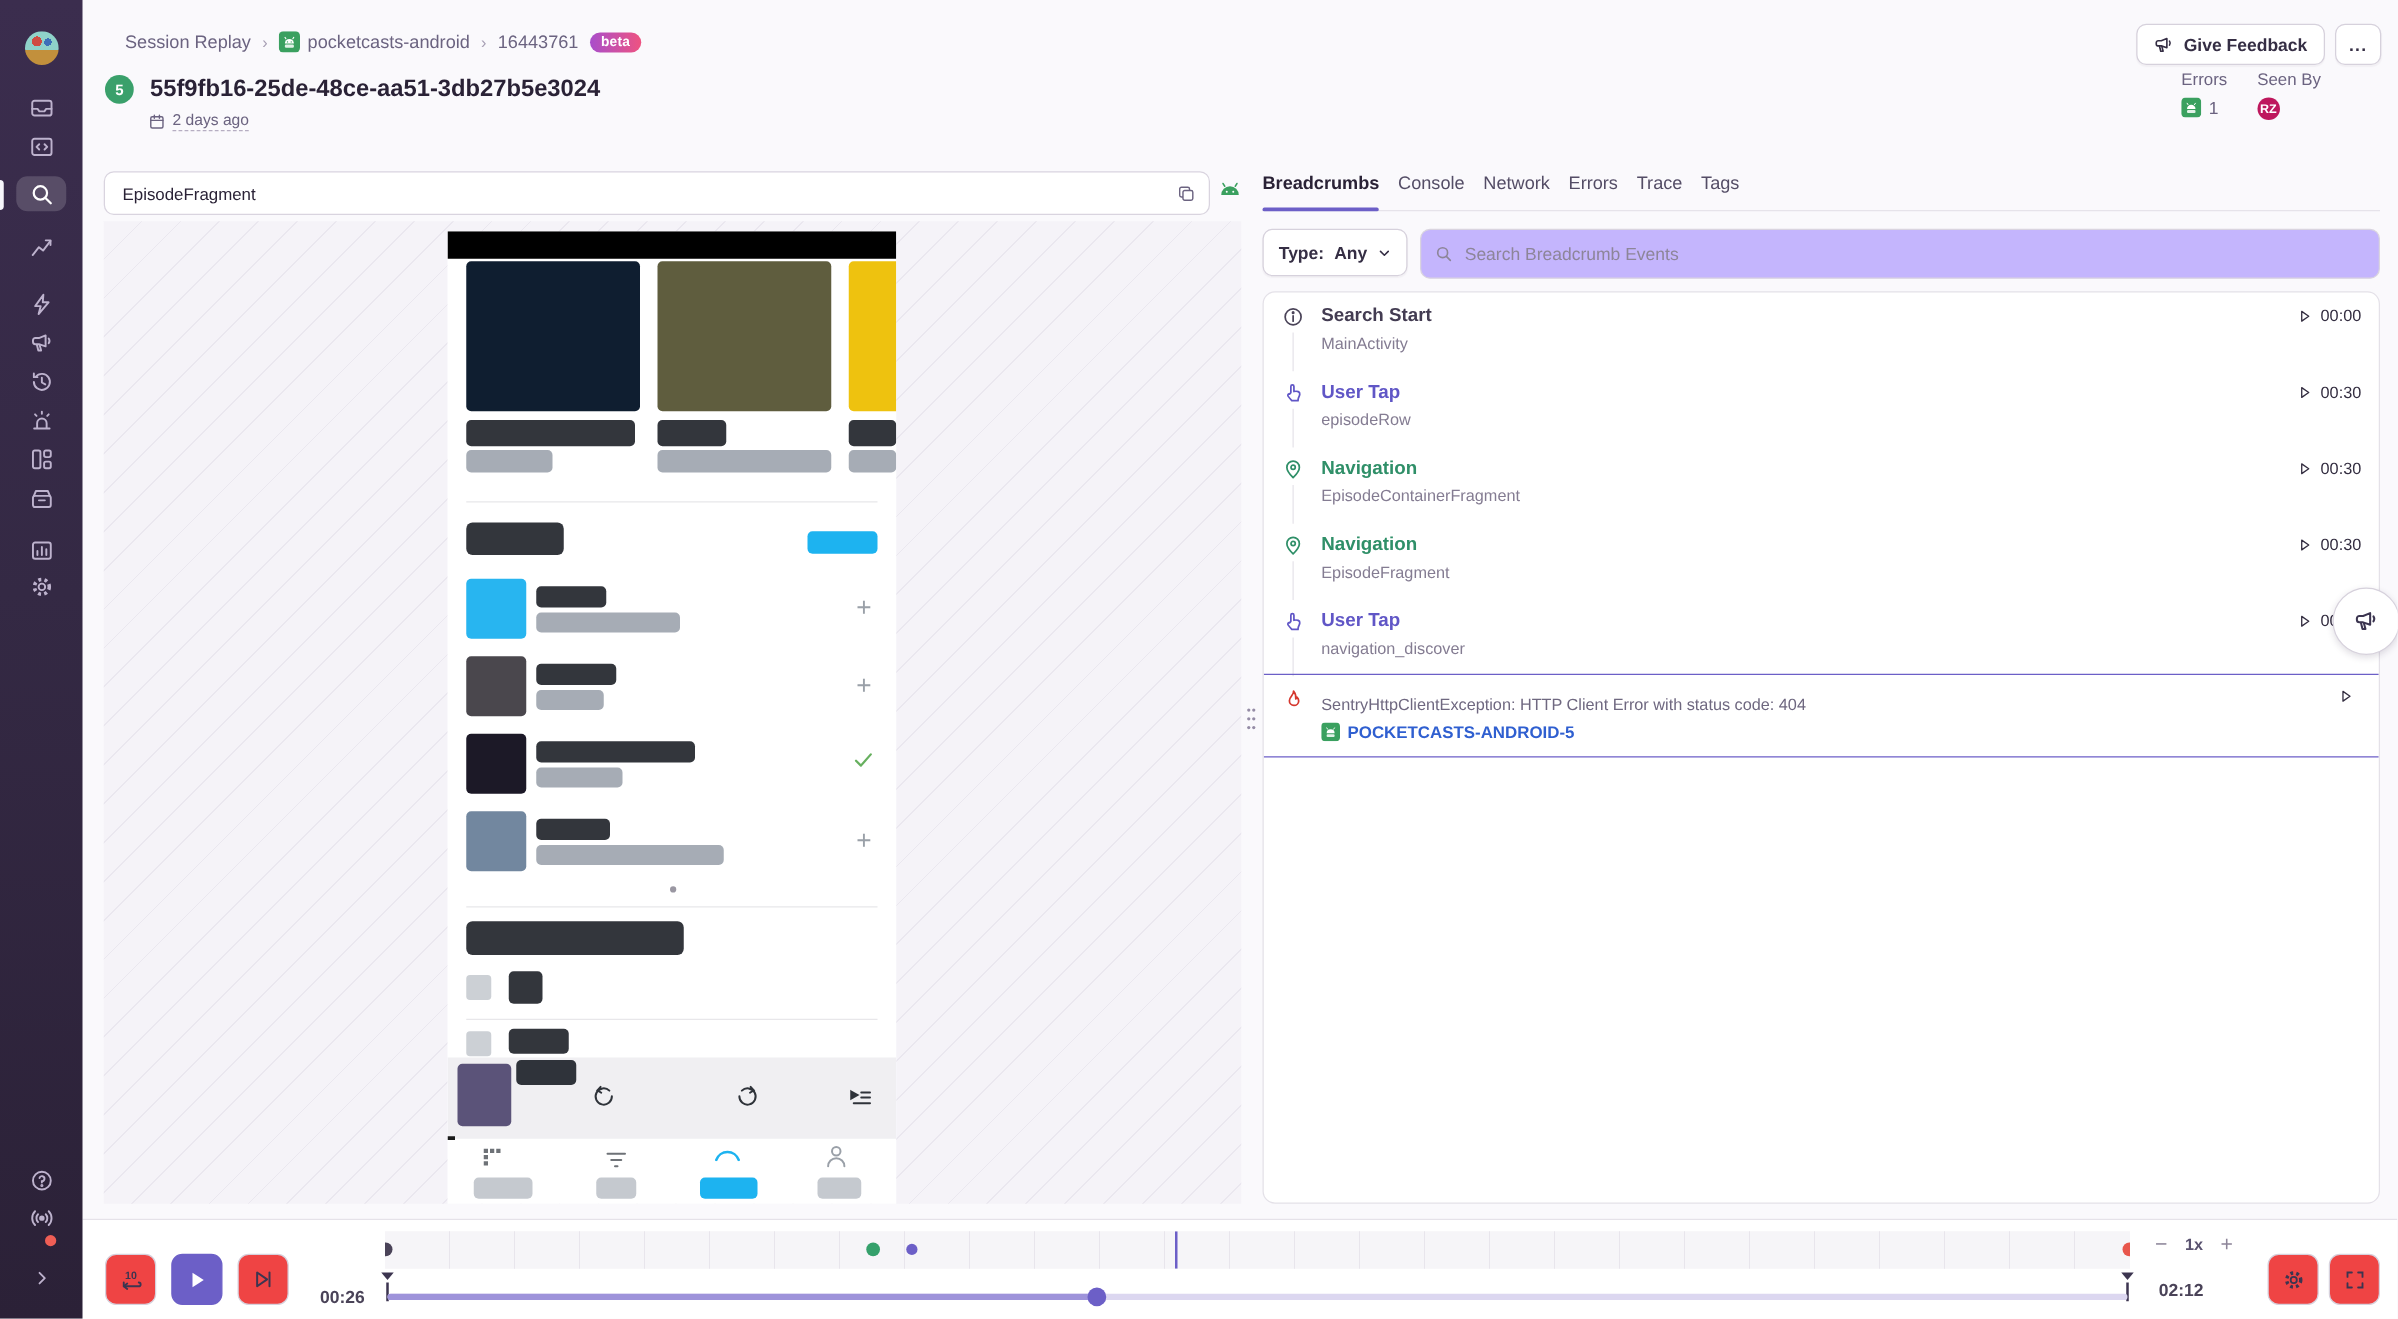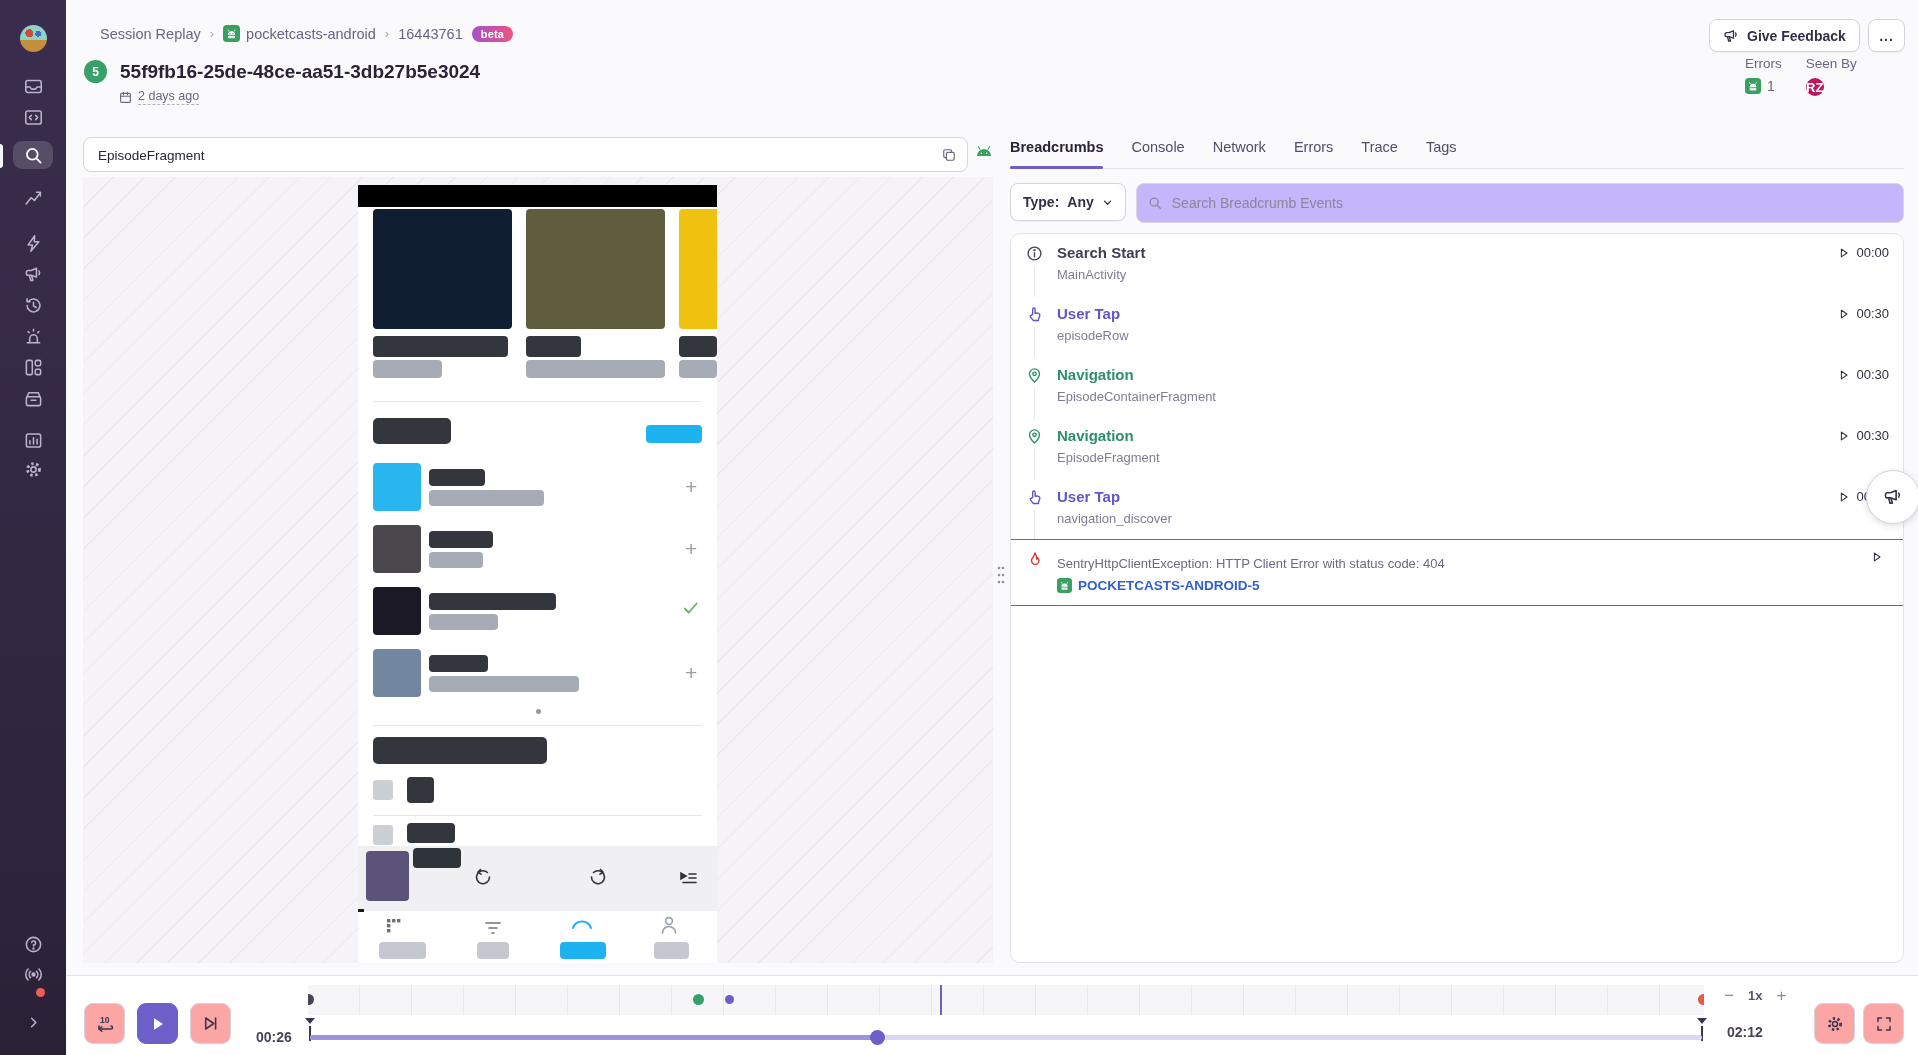--- a/index.html
+++ b/index.html
@@ -37,42 +37,42 @@
 
   .btn{background:#fff;border:1px solid #d6d1dc;border-radius:8px;display:flex;align-items:center;gap:8px;
     font-size:14px;font-weight:bold;color:#352e44;cursor:pointer;box-shadow:0 1px 1px rgba(40,30,60,.04);}
   .feedback-btn{position:absolute;left:1709px;top:19px;height:33px;padding:0 13px;}
   .dots-btn{position:absolute;left:1868px;top:19px;width:37px;height:33px;justify-content:center;letter-spacing:1px;}
 
   .meta-block{position:absolute;left:1745px;top:56px;display:flex;gap:24px;}
   .meta-col{display:flex;flex-direction:column;gap:7px;}
   .meta-label{font-size:13.5px;color:#6b6380;}
   .meta-val{display:flex;align-items:center;gap:6px;font-size:14px;color:#6b6380;cursor:pointer;}
-  .rz-avatar{width:18px;height:18px;border-radius:50%;background:#be185d;color:#fff;font-size:13px;font-weight:bold;
+  .rz-avatar{width:18px;height:18px;border-radius:50%;background:#be185d;color:#fff;font-size:10px;font-weight:bold;
     display:flex;align-items:center;justify-content:center;}
 
   
   .search-box{position:absolute;left:83px;top:137px;width:883px;height:33px;background:#fff;border:1px solid #d9d4df;border-radius:8px;}
   .search-box input{position:absolute;left:12px;top:0;width:820px;height:100%;border:none;outline:none;background:transparent;
     font-family:"Liberation Sans",sans-serif;font-size:13.5px;color:#2a2236;}
   .copy-btn{position:absolute;right:7px;top:6px;width:22px;height:22px;display:flex;align-items:center;justify-content:center;color:#6b6380;cursor:pointer;}
   .platform-android{position:absolute;left:975px;top:143px;}
 
   .viewport{position:absolute;left:83px;top:177px;width:910px;height:786px;
     background:repeating-linear-gradient(135deg,#f5f3f8 0 21px,#eae7ef 21px 22px);}
   .phone{position:absolute;left:275px;top:8px;width:359px;height:778px;background:#fff;overflow:hidden;}
   .blk{position:absolute;border-radius:4px;}
   .ph-divider{position:absolute;left:15px;right:15px;height:1px;background:#e8e7ea;}
   .plus-ic{position:absolute;color:#9aa0a8;font-size:21px;font-weight:300;}
   .mini-icon{position:absolute;color:#3c4046;}
 
   .drag-handle{position:absolute;left:993px;top:560px;width:15px;height:30px;display:flex;align-items:center;justify-content:center;cursor:col-resize;color:#958ca6;}
 
   
-  .tabs{position:absolute;left:1010px;top:139px;width:894px;display:flex;gap:28px;border-bottom:1px solid #e6e3ea;}
+  .tabs{position:absolute;left:1010px;top:139px;width:894px;display:flex;gap:15px;border-bottom:1px solid #e6e3ea;}
   .tab{font-size:14.5px;color:#544d66;padding-bottom:13px;cursor:pointer;position:relative;}
   .tab.active{color:#2a2236;font-weight:bold;}
   .tab.active::after{content:"";position:absolute;left:0;right:0;bottom:-1px;height:3px;background:#6c5fc7;border-radius:2px;}
 
   .filter-row{position:absolute;left:1010px;top:183px;width:894px;display:flex;gap:10px;}
   .type-btn{height:38px;padding:0 12px;font-size:14px;}
   .type-btn b{font-weight:bold;}
   .type-btn span{font-weight:bold;}
   .bc-search{flex:1;height:38px;background:#c4b5fd;border:1px solid #d9d4df;border-radius:8px;display:flex;align-items:center;padding:0 11px;gap:8px;}
   .bc-search input{flex:1;border:none;outline:none;background:transparent;font-family:"Liberation Sans",sans-serif;font-size:14px;color:#2a2236;}
@@ -92,21 +92,21 @@
   .err-id{color:#2f5fd0;font-size:15px;font-weight:bold;cursor:pointer;}
   .err-sub{font-size:13px;color:#6f6880;margin-top:6px;}
   .err-proj{display:flex;align-items:center;gap:6px;margin-top:7px;color:#2f5fd0;font-size:13.5px;font-weight:bold;cursor:pointer;}
 
   .float-feedback{position:absolute;left:1866px;top:470px;width:52px;height:52px;border-radius:50%;background:#fff;
     border:1px solid #d6d1dc;box-shadow:0 2px 6px rgba(40,30,60,.15);display:flex;align-items:center;justify-content:center;
     color:#3c3550;cursor:pointer;z-index:8;}
 
   
   .player-bar{position:absolute;left:66px;top:975px;width:1852px;height:80px;background:#fff;border-top:1px solid #e5e2e9;}
-  .pbtn{position:absolute;width:41px;height:41px;border-radius:9px;background:#fca5a5;border:1px solid #d6d1dc;
+  .pbtn{position:absolute;width:41px;height:41px;border-radius:9px;background:#ef4444;border:1px solid #d6d1dc;
     display:flex;align-items:center;justify-content:center;color:#3c3550;cursor:pointer;box-sizing:border-box;}
   .pbtn.play{background:#6c5fc7;border-color:#6c5fc7;color:#fff;}
   .time-label{position:absolute;font-size:14px;font-weight:bold;color:#4a4358;}
   .tick-strip{position:absolute;left:242px;top:9px;width:1396px;height:30px;background:#f6f5f8;overflow:hidden;cursor:pointer;
     background-image:repeating-linear-gradient(90deg,transparent 0 51px,#e8e5ec 51px 52px);}
   .marker{position:absolute;border-radius:50%;}
   .cursor-line{position:absolute;width:2px;height:30px;background:#6c5fc7;top:0;}
   .caret{position:absolute;width:0;height:0;border-left:5px solid transparent;border-right:5px solid transparent;border-top:6px solid #3c3550;}
   .endtick{position:absolute;width:2px;height:15px;background:#3c3550;}
   .progress{position:absolute;left:244px;top:59px;width:1392px;height:5px;border-radius:3px;background:#dcd7f0;cursor:pointer;}

